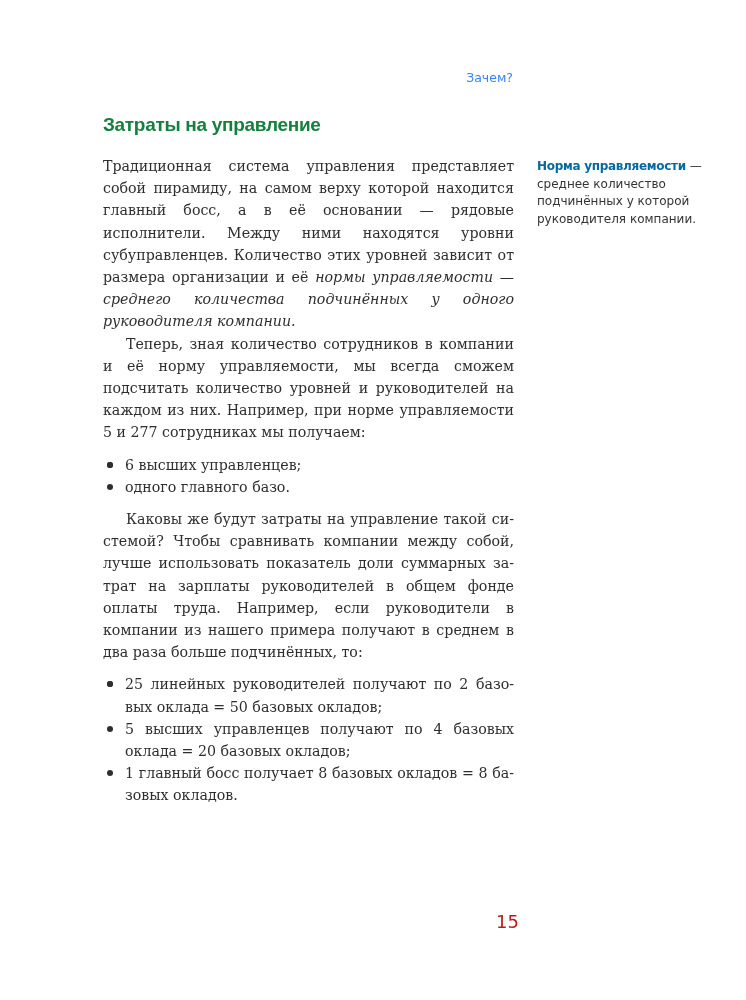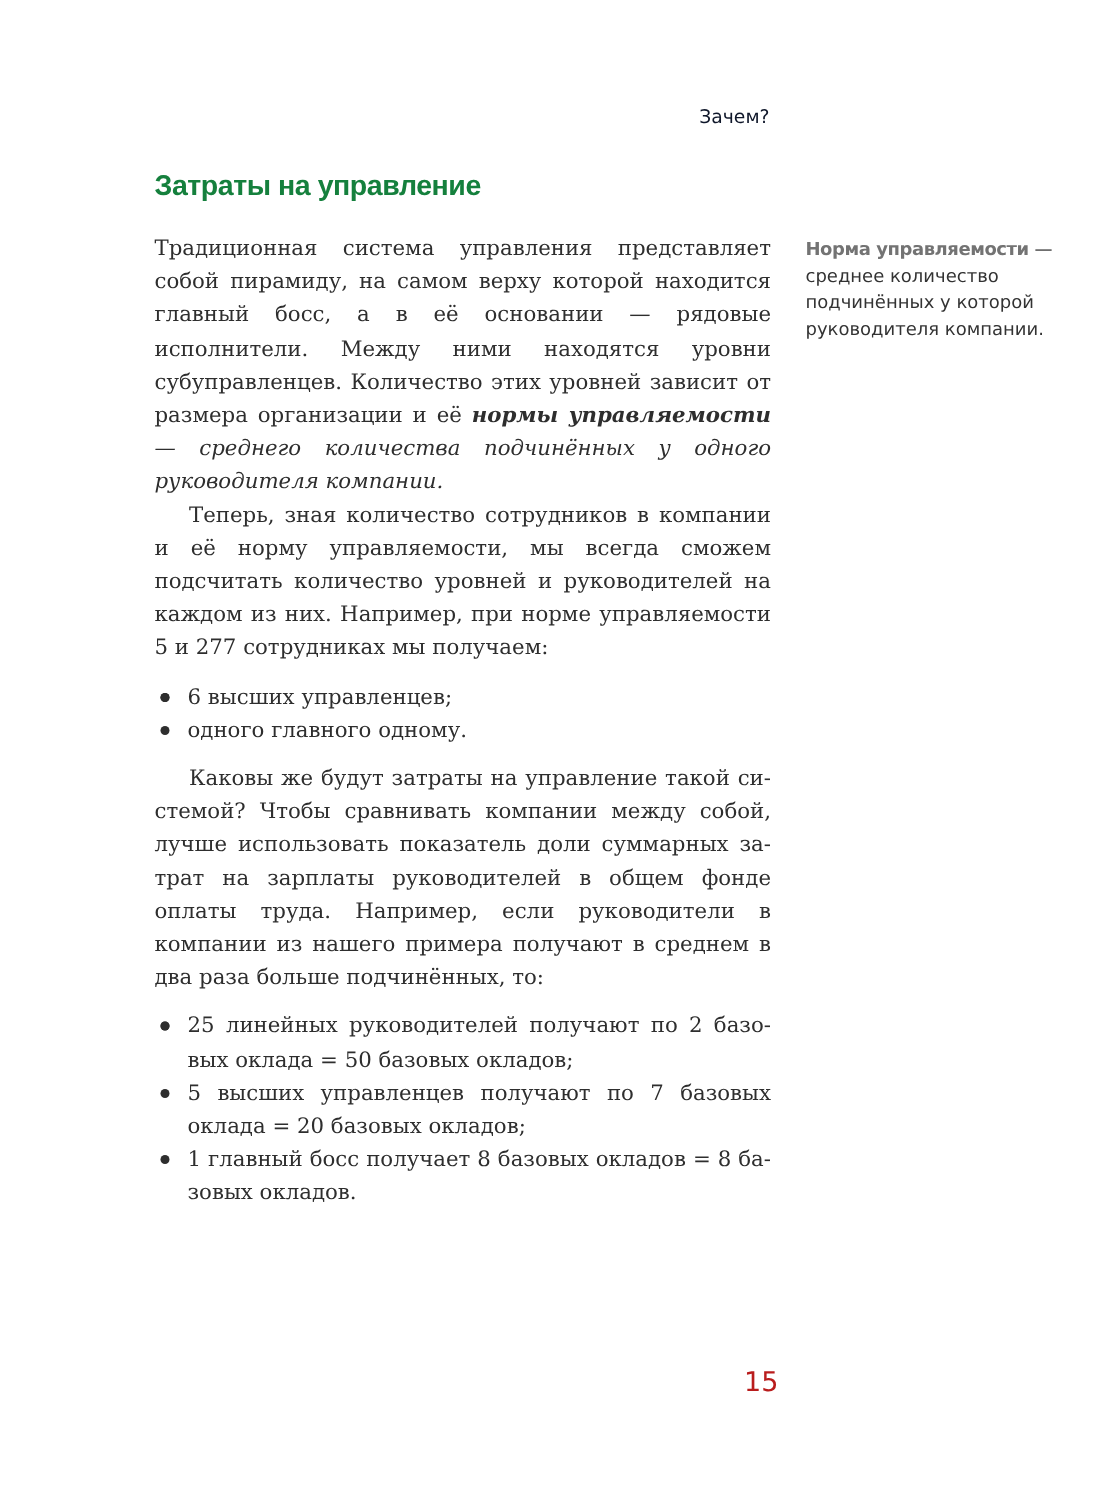--- a/index.html
+++ b/index.html
@@ -1,71 +1,71 @@
 <!DOCTYPE html>
 <html><head>
 <meta charset="utf-8">
 <style>
   html, body { margin: 0; padding: 0; background: #ffffff; }
   body { width: 746px; height: 1000px; position: relative; overflow: hidden; color: #2b2b2b; }
   .running-head {
     position: absolute; top: 70px; right: 233px;
-    font-family: "DejaVu Sans", sans-serif; font-size: 12.5px; color: #0f172a; margin-left: 42px;
+    font-family: "DejaVu Sans", sans-serif; font-size: 12.5px; color: #3b82f6; margin-left: 42px;
   }
   .title {
     position: absolute; top: 114px; left: 103px;
     font-family: Liberation Sans, sans-serif; font-weight: bold; font-size: 19px; color: #15803d;
     letter-spacing: -0.3px;
   }
   .main {
     position: absolute; top: 155px; left: 103px; width: 411px;
     font-family: "DejaVu Serif", serif; font-size: 14.2px; line-height: 22.2px; color: #2e2e2e;
   }
   .main p { margin: 0; text-align: justify; hyphens: manual; }
   .main p.indent { text-indent: 23px; }
-  .main .term-bold { font-weight: bold; font-style: italic; }
+  .main .term-bold { font-weight: normal; font-style: italic; }
   .main .term-italic { font-style: italic; }
   .main ul { list-style: none; margin: 10px 0 10px 0; padding: 0; }
   .main li { position: relative; padding-left: 22px; text-align: justify; }
   .main li .bullet {
     position: absolute; left: 4px; top: 8px; width: 6px; height: 6px; border-radius: 50%; background: #2e2e2e;
   }
   .sidenote {
     position: absolute; top: 158px; left: 537px; width: 170px;
     font-family: "DejaVu Sans", sans-serif; font-size: 12px; line-height: 17.5px; color: #333;
   }
-  .sidenote .bold { font-weight: bold; color: #737373; letter-spacing: -0.3px; }
+  .sidenote .bold { font-weight: bold; color: #0369a1; letter-spacing: -0.3px; }
   .folio {
     position: absolute; top: 911px; left: 496px;
     font-family: "DejaVu Sans", sans-serif; font-weight: normal; font-size: 18px; color: #b91c1c;
   }
 </style>
 </head>
 <body>
 
 <div class="running-head">Зачем?</div>
 
 <div class="title">Затраты на управление</div>
 
 <div class="main">
   <p><span>Традиционная система управления представляет собой пирамиду, на самом верху которой находится главный босс, а в её основании — рядовые исполнители. Между ними находятся уровни субуправленцев. Количество этих уровней зависит от размера организации и её </span><span class="term-bold">нормы управляемости</span><span class="term-italic"> — среднего количества подчи­нённых у одного руководителя компании.</span></p>
 
   <p class="indent">Теперь, зная количество сотрудников в компании и её норму управляемости, мы всегда сможем подсчи­тать количество уровней и руководителей на каждом из них. Например, при норме управляемости 5 и 277 со­трудниках мы получаем:</p>
 
   <ul>
     <li><span class="bullet"></span></li>
     <li><span class="bullet"></span><span>6 высших управленцев;</span></li>
-    <li><span class="bullet"></span><span>одного главного одному.</span></li>
+    <li><span class="bullet"></span><span>одного главного базо.</span></li>
   </ul>
 
   <p class="indent">Каковы же будут затраты на управление такой си­стемой? Чтобы сравнивать компании между собой, лучше использовать показатель доли суммарных за­трат на зарплаты руководителей в общем фонде оплаты труда. Например, если руководители в компании из на­шего примера получают в среднем в два раза больше подчинённых, то:</p>
 
   <ul>
     <li><span class="bullet"></span></li>
     <li><span class="bullet"></span><span>25 линейных руководителей получают по 2 базо­вых оклада = 50 базовых окладов;</span></li>
-    <li><span class="bullet"></span><span>5 высших управленцев получают по 7 базовых оклада = 20 базовых окладов;</span></li>
+    <li><span class="bullet"></span><span>5 высших управленцев получают по 4 базовых оклада = 20 базовых окладов;</span></li>
     <li><span class="bullet"></span><span>1 главный босс получает 8 базовых окладов = 8 ба­зовых окладов.</span></li>
   </ul>
 </div>
 
 <div class="sidenote"><span class="bold">Норма управляемости</span><span> — среднее количество подчинённых у которой руководителя компа­нии.</span></div>
 
 <div class="folio">15</div>
 
 </body></html>

